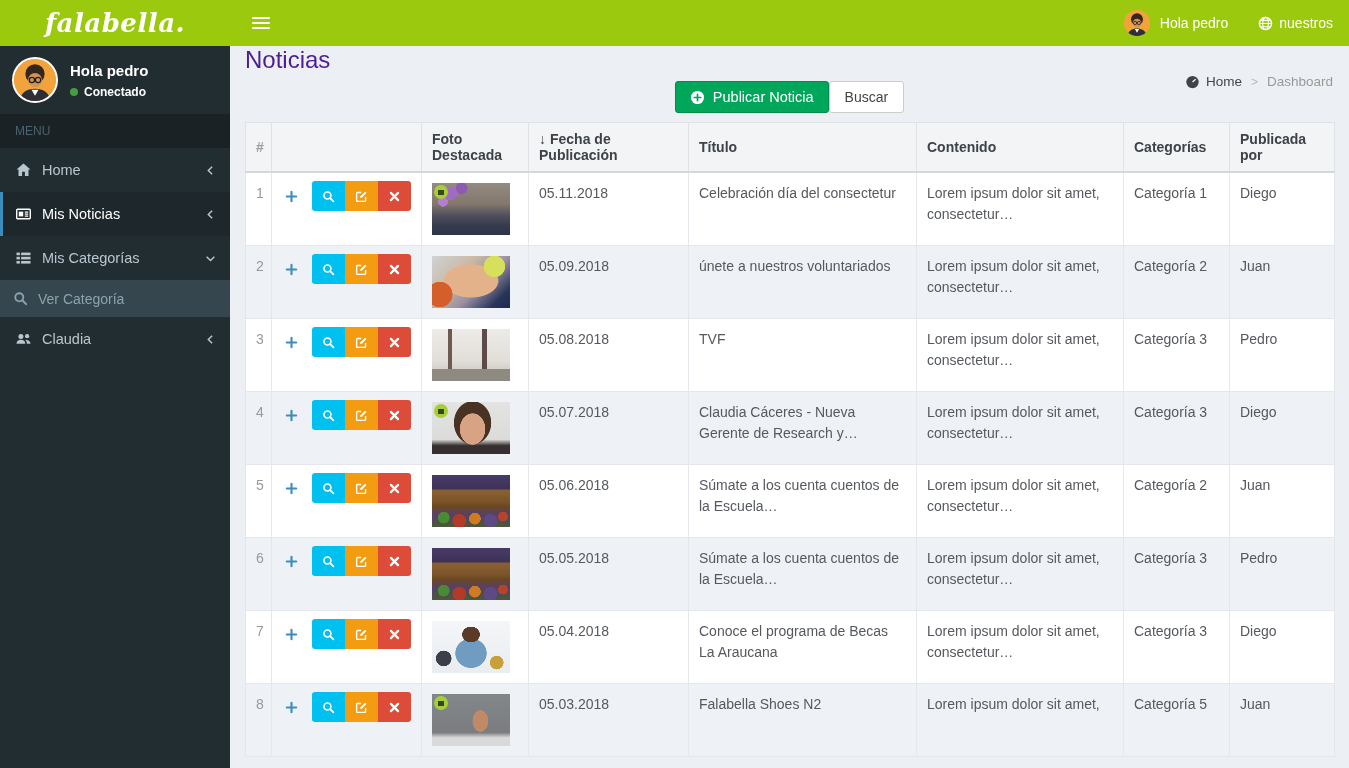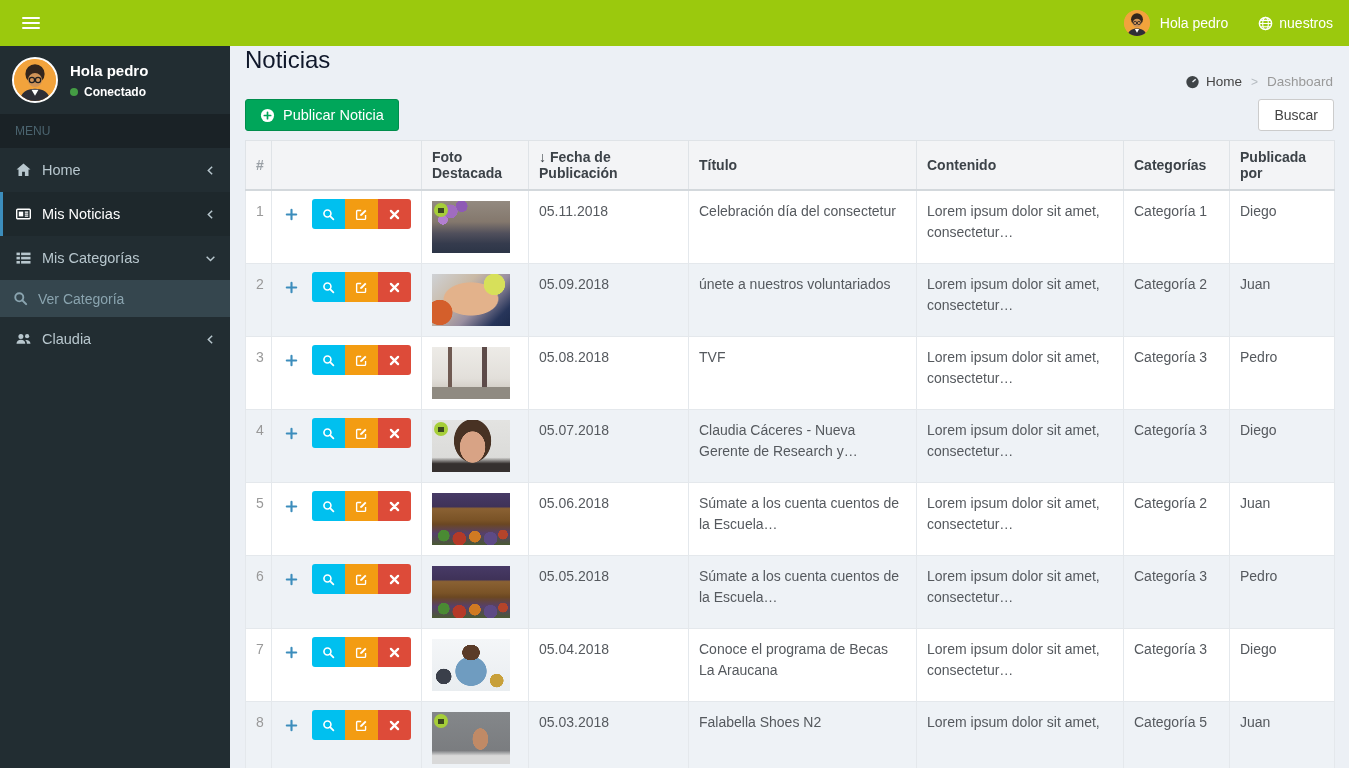--- a/index.html
+++ b/index.html
@@ -48,22 +48,22 @@
                   background: #35464e; color: #8aa4af; font-size: 14px; cursor: pointer; }
   .submenu-item .mi-icon { width: 15px; height: 15px; }
 
   
   .content { margin: 46px 0 0 230px; padding: 0 15px; position: relative; height: 722px; }
   .breadcrumb { position: absolute; top: 28px; right: 16px; display: flex; align-items: center; gap: 9px; font-size: 13.5px; color: #444; }
   .bc-home { display: flex; align-items: center; gap: 6px; cursor: pointer; color: #444; }
   .bc-home .bicon { width: 15px; height: 15px; color: #3f4447; }
   .bc-sep { color: #b5bbc0; font-size: 12px; }
   .bc-current { color: #999; }
-  .page-title { margin-top: 32px; font-size: 24px; font-weight: 400; color: #0f172a; }
-  .toolbar { margin-top: 25px; display: flex; align-items: center; justify-content: space-between; }
+  .page-title { margin-top: 32px; font-size: 24px; font-weight: 400; color: #4c1d95; }
+  .toolbar { margin-top: 7px; display: flex; align-items: center; justify-content: center; }
   .btn-publish { display: inline-flex; align-items: center; gap: 8px; background: #00a65a; border: 1px solid #008d4c;
                  color: #fff; font-size: 14.5px; padding: 7px 14px; border-radius: 3px; cursor: pointer;
                  font-family: inherit; }
   .btn-publish .picon { width: 15px; height: 15px; }
   .btn-search { background: #fff; border: 1px solid #ccc; color: #444; font-size: 14px; padding: 7px 15px;
                 border-radius: 3px; cursor: pointer; font-family: inherit; }
 
   
   .news-table { margin-top: 9px; width: 100%; border-collapse: collapse; table-layout: fixed; background: #fff;
                 font-size: 14px; color: #55595e; }
@@ -126,20 +126,21 @@
     linear-gradient(180deg, #f4f6f8 0%, #e9edf0 100%); }
   .ph-p8 { background:
     radial-gradient(ellipse 8px 11px at 62% 52%, #c08a66 96%, transparent),
     linear-gradient(0deg, #d9d9d9 0%, #d9d9d9 16%, transparent 26%),
     linear-gradient(180deg, #84878a 0%, #77797c 100%); }
 </style>
 </head>
 <body>
 
 <header class="topbar">
+  <div class="logo">falabella.</div>
   <div class="topnav">
     <button class="hamburger" aria-label="toggle sidebar">
       <i></i>
         <i></i>
         <i></i>
     </button>
     <div class="topnav-right">
       <div class="user-chip">
         <span class="avatar-mini">
           <svg viewBox="0 0 48 48" width="26" height="26">

